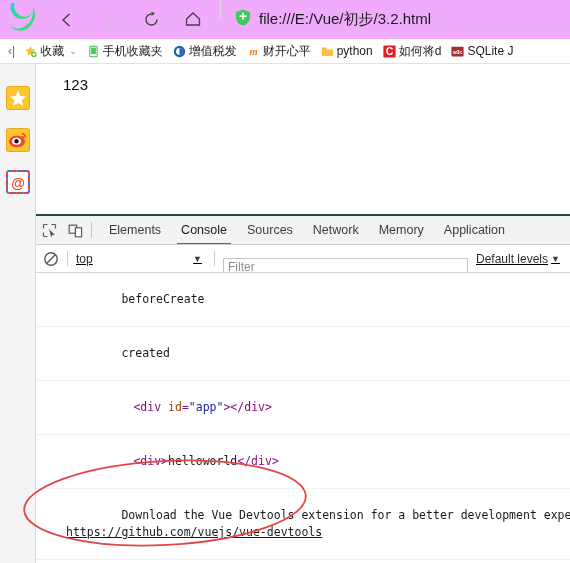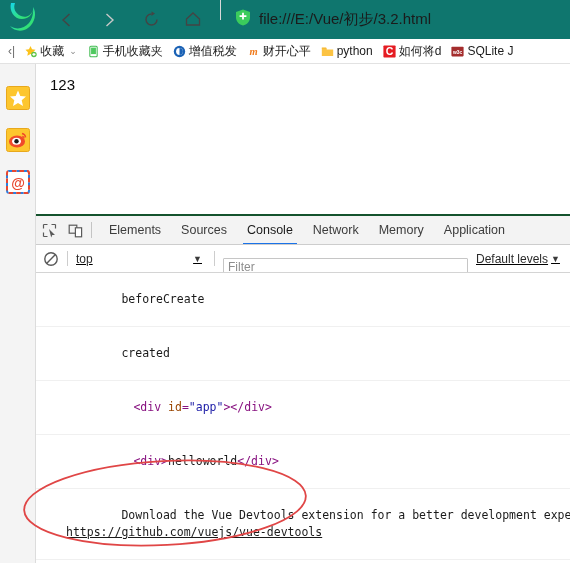--- a/index.html
+++ b/index.html
@@ -7,21 +7,21 @@
     width: 570px; height: 563px;
     font-family: "Liberation Sans", sans-serif;
     background: #ffffff;
     overflow: hidden;
   }
   #root { position: relative; width: 570px; height: 563px; background: #fff; }
 
   
   .nav-bar {
     position: absolute; left: 0; top: 0; width: 570px; height: 39px;
-    background: #0f766e; display: flex; 
+    background: #f0abfc; display: flex; 
   }
   .brand-logo {
     width: 46px; height: 39px; position: relative; flex: 0 0 46px;
   }
   .brand-logo svg { position: absolute; left: 8px; top: 2px; }
 
   .nav-btn {
     width: 42px; height: 39px; display: flex; align-items: center; justify-content: center;
   }
   .nav-divider {
@@ -58,21 +58,21 @@
     display: flex; flex-direction: column; align-items: center; padding-top: 22px; gap: 18px;
   }
   .rail-icon { width: 24px; height: 24px; display: block; }
 
   
   .page-view {
     position: absolute; left: 36px; top: 64px; width: 534px; height: 150px;
     background: #ffffff;
   }
   .page-text {
-    position: absolute; left: 14px; top: 12px;
+    position: absolute; left: 27px; top: 12px;
     font-size: 15px; color: #0a0a0a; font-family: "Liberation Sans", sans-serif;
   }
 
   
   .devtools {
     position: absolute; left: 36px; top: 214px; width: 534px; height: 349px;
     background: #ffffff; border-top: 2px solid #14532d;
   }
   .dt-tabbar {
     height: 29px; background: #f3f3f3; border-bottom: 1px solid #cdcdcd;
@@ -294,25 +294,25 @@
         <svg width="15" height="15" viewBox="0 0 15 15">
           <rect x="1.2" y="2.2" width="7.6" height="8" fill="none" stroke="#5a5a5a" stroke-width="1.2"></rect>
           <rect x="7.4" y="4.8" width="6.2" height="9" fill="#fff" stroke="#5a5a5a" stroke-width="1.2"></rect>
         </svg>
       </div>
       <div class="dt-vsep"></div>
 
       <div class="dt-tab">
           <span>Elements</span>
         </div>
-      <div class="dt-tab">
-          <span>Sources</span>
-        </div>
       <div class="dt-tab active">
           <span>Console</span>
+        </div>
+      <div class="dt-tab">
+          <span>Sources</span>
         </div>
       <div class="dt-tab">
           <span>Network</span>
         </div>
       <div class="dt-tab">
           <span>Memory</span>
         </div>
       <div class="dt-tab">
           <span>Application</span>
         </div>

